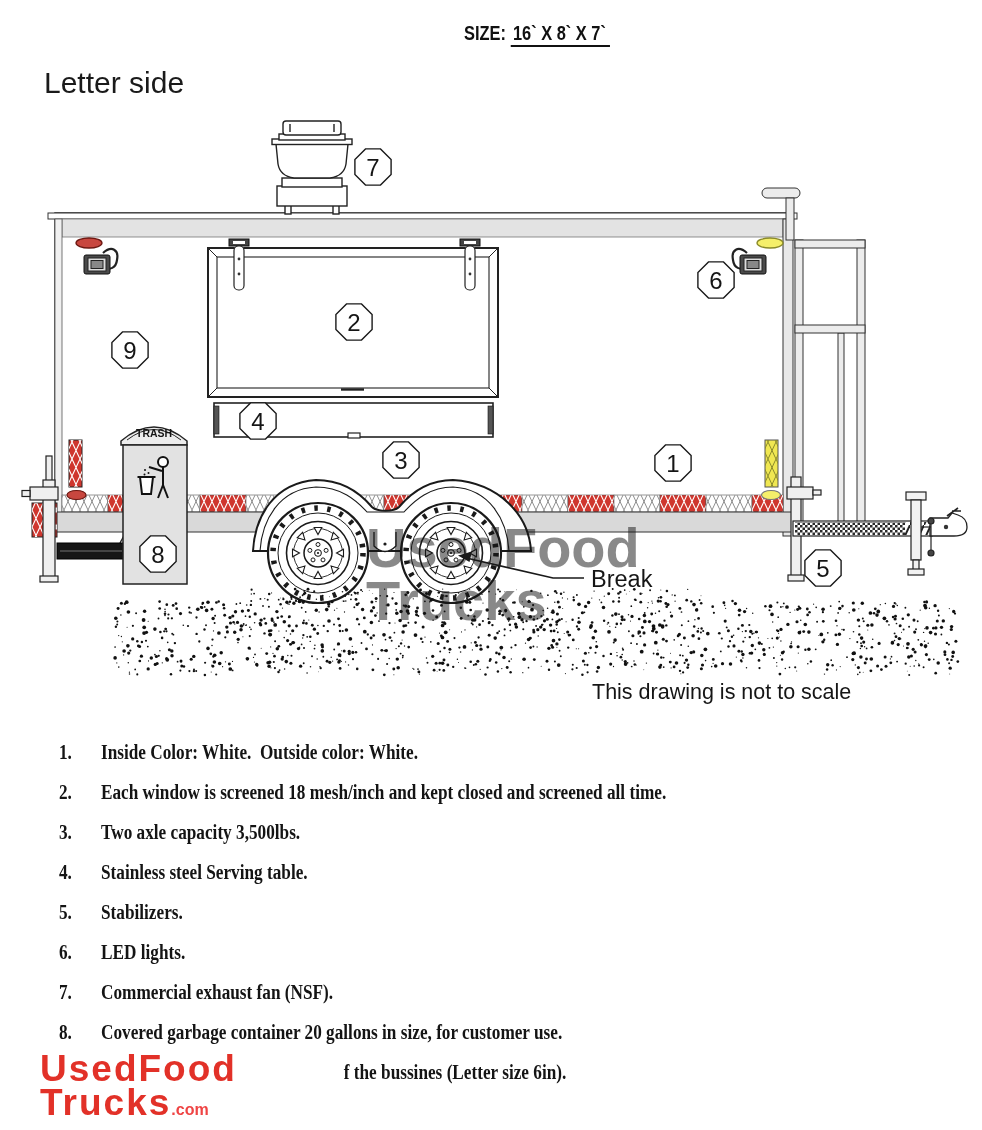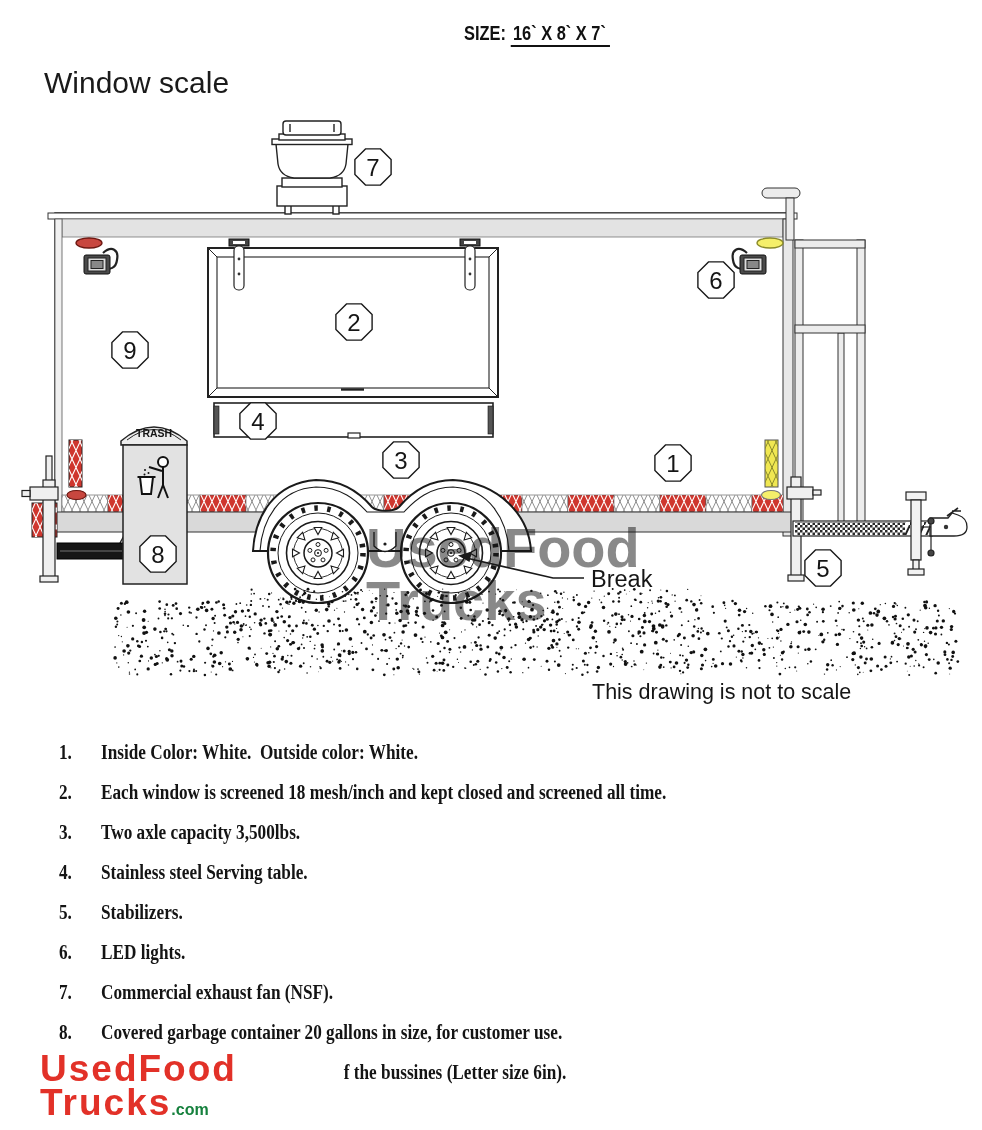--- a/index.html
+++ b/index.html
@@ -14,30 +14,30 @@
   .legend{position:absolute;left:59px;top:741px;font-family:Liberation Serif, serif;}
   .legend-row{height:23px;margin-bottom:17px;transform:scaleX(.84);transform-origin:0 0;
        font-weight:bold;font-size:20.5px;white-space:nowrap;color:#141414;}
   .legend-row .num{display:inline-block;width:50px;}
   .legend-row .txt{white-space:pre;}
   .legend-row.partial .txt{margin-left:289px;}
   .logo{position:absolute;left:40px;top:1050px;font-weight:bold;line-height:1.02;
        color:#e23128;z-index:5;}
   .logo .l1,.logo .l2{font-size:37px;letter-spacing:2px;display:block;}
   .logo .l2{margin-top:-4px;}
-  .logo .suffix{font-size:16px;color:#15803d;letter-spacing:0;}
+  .logo .suffix{font-size:16px;color:#ef4444;letter-spacing:0;}
 </style>
 </head>
 <body>
 
 <div class="size-title">
   <span>SIZE:</span>
   <span class="dims">16` X 8` X 7`</span>
 </div>
-<div class="view-title">Window scale</div>
+<div class="view-title">Letter side</div>
 
 <svg class="diagram" width="982" height="720" viewBox="0 0 982 720">
   <defs>
     <pattern id="latW" width="16" height="17" patternUnits="userSpaceOnUse">
       <path d="M0 17 L8 0 L16 17 M0 0 L8 17 L16 0" stroke="#ffffff" stroke-width="1.1" fill="none"></path>
     </pattern>
     <pattern id="latG" width="16" height="17" patternUnits="userSpaceOnUse">
       <path d="M0 17 L8 0 L16 17 M0 0 L8 17 L16 0" stroke="#8f8f8f" stroke-width="1" fill="none"></path>
     </pattern>
     <pattern id="latY" width="16" height="17" patternUnits="userSpaceOnUse">

